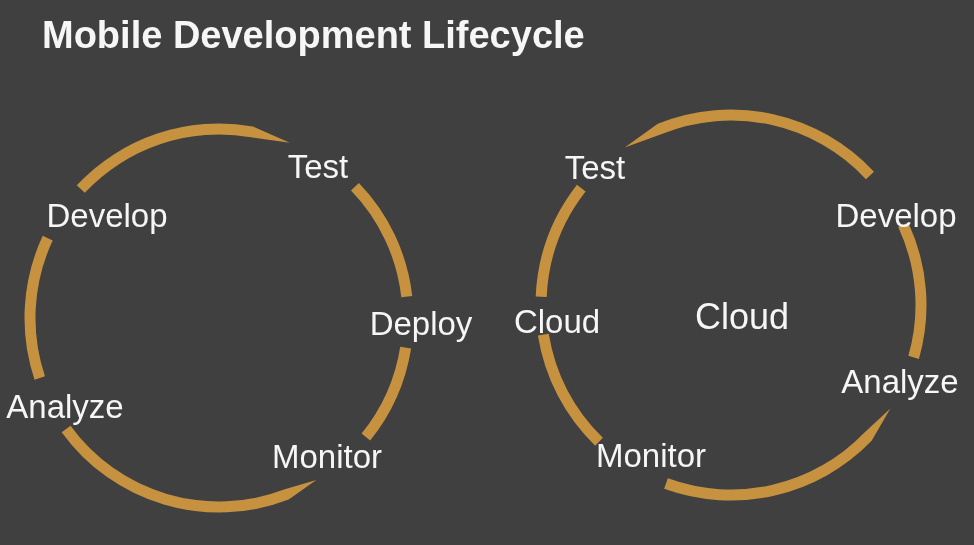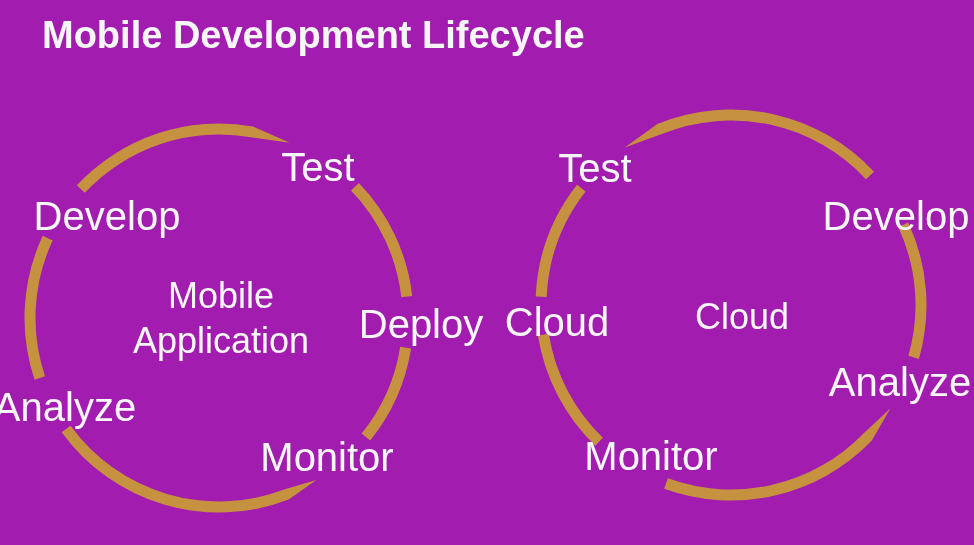--- a/index.html
+++ b/index.html
@@ -8,55 +8,51 @@
     background:#1b1b1b;color:#f6f6f6;
     font-family:"Liberation Sans","DejaVu Sans",sans-serif;
   }
   .title{
     position:absolute;left:42px;top:14px;margin:0;
     font-size:38px;font-weight:bold;line-height:1.15;white-space:nowrap;
   }
   .arcs{position:absolute;left:0;top:0;width:974px;height:545px;}
   .stage{
     position:absolute;transform:translate(-50%,-50%);
-    font-size:40px;line-height:1.1;white-space:nowrap;
+    font-size:33px;line-height:1.1;white-space:nowrap;
   }
   .center-label{
     position:absolute;transform:translate(-50%,-50%);
     font-size:36px;line-height:45px;text-align:center;white-space:nowrap;
   }
 </style>
 </head>
 <body style="background: rgb(27, 27, 27);">
 
-<div class="slide" style="background: #a21caf; color: rgb(246, 246, 246);">
+<div class="slide" style="background: #404040; color: rgb(246, 246, 246);">
 
   <h1 class="title">Mobile Development Lifecycle</h1>
 
   <svg class="arcs" viewBox="0 0 974 545">
     <g id="ring0">
         <path d="M 412.25 295.98 A 194.5 194.5 0 0 0 358.91 182.89 L 351.00 190.53 A 183.5 183.5 0 0 1 401.32 297.23 Z" fill="#c69240"></path>
         <path d="M 252.77 126.45 A 194.5 194.5 0 0 0 76.75 185.35 L 84.80 192.85 A 183.5 183.5 0 0 1 250.86 137.29 L 289.80 142.76 Z" fill="#c69240"></path>
         <path d="M 42.72 235.80 A 194.5 194.5 0 0 0 34.55 379.72 L 44.98 376.23 A 183.5 183.5 0 0 1 52.69 240.45 Z" fill="#c69240"></path>
         <path d="M 61.65 432.32 A 194.5 194.5 0 0 0 288.70 499.58 L 316.34 480.00 L 284.76 489.31 A 183.5 183.5 0 0 1 70.55 425.86 Z" fill="#c69240"></path>
         <path d="M 370.15 440.40 A 194.5 194.5 0 0 0 411.11 348.43 L 400.24 346.71 A 183.5 183.5 0 0 1 361.61 433.48 Z" fill="#c69240"></path>
       </g>
     <g id="ring1">
         <path d="M 576.94 184.64 A 195.5 195.5 0 0 0 535.69 296.47 L 546.68 296.95 A 184.5 184.5 0 0 1 585.61 191.41 Z" fill="#c69240"></path>
         <path d="M 873.98 171.67 A 195.5 195.5 0 0 0 657.76 123.74 L 624.75 147.48 L 661.89 133.93 A 184.5 184.5 0 0 1 865.93 179.17 Z" fill="#c69240"></path>
         <path d="M 918.93 358.89 A 195.5 195.5 0 0 0 908.18 222.38 L 898.21 227.03 A 184.5 184.5 0 0 1 908.35 355.86 Z" fill="#c69240"></path>
         <path d="M 664.14 488.71 A 195.5 195.5 0 0 0 871.63 440.81 L 890.35 408.48 L 863.72 433.16 A 184.5 184.5 0 0 1 667.90 478.37 Z" fill="#c69240"></path>
         <path d="M 537.91 335.58 A 195.5 195.5 0 0 0 595.19 445.63 L 602.84 437.72 A 184.5 184.5 0 0 1 548.77 333.86 Z" fill="#c69240"></path>
       </g>
   </svg>
 
-  <div class="center-label" style="left:221px;top:318px;">
-    <div>Mobile</div>
-    <div>Application</div>
-  </div>
   <div class="stage" style="left:318px;top:167px;">Test</div>
   <div class="stage" style="left:107px;top:216px;">Develop</div>
   <div class="stage" style="left:421px;top:324px;">Deploy</div>
   <div class="stage" style="left:65px;top:407px;">Analyze</div>
   <div class="stage" style="left:327px;top:457px;">Monitor</div>
 
   <div class="center-label" style="left:742px;top:316px;">
     <div>Cloud</div>
   </div>
   <div class="stage" style="left:595px;top:168px;">Test</div>

